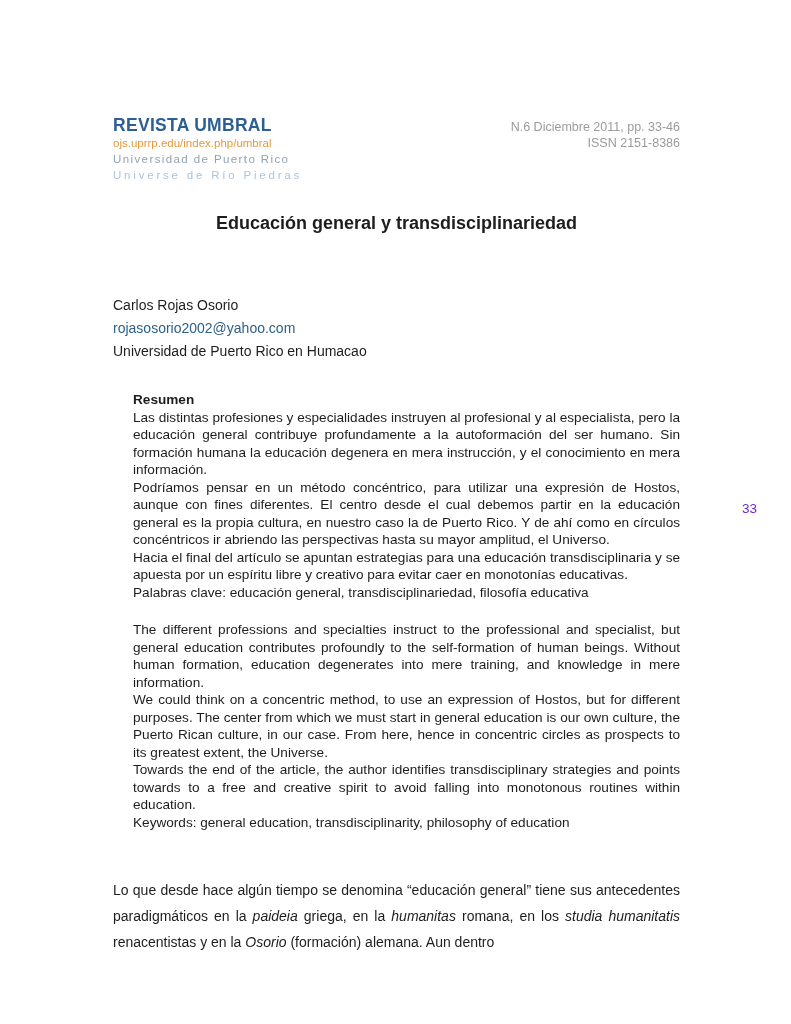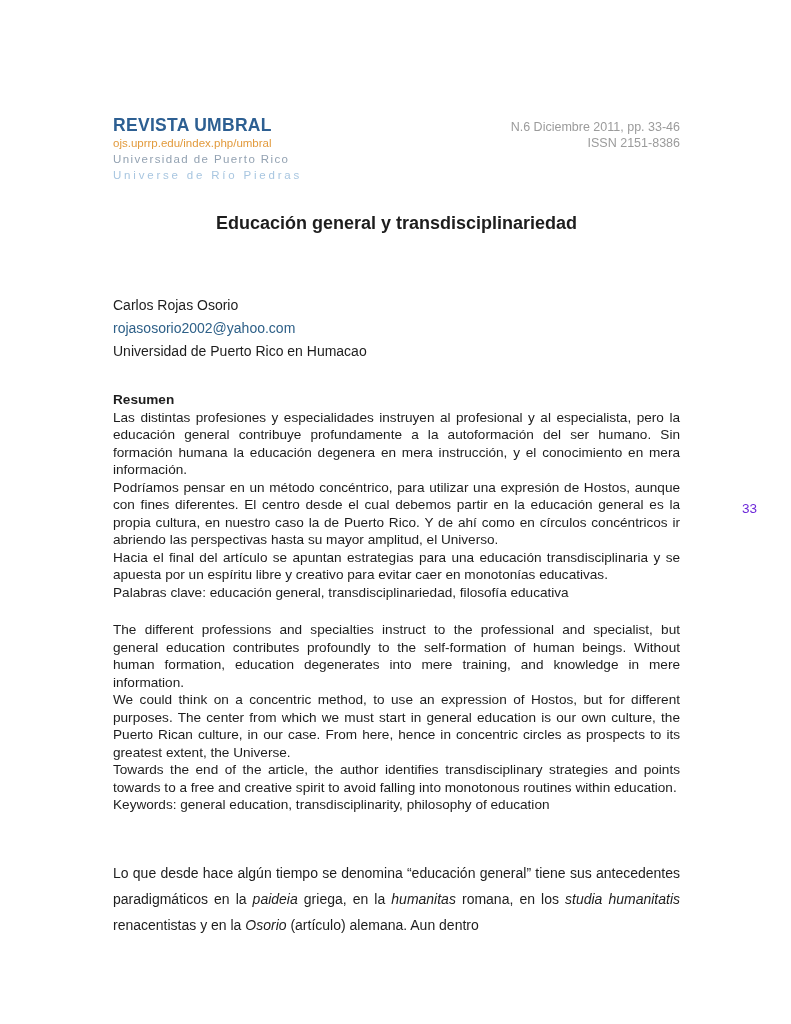--- a/index.html
+++ b/index.html
@@ -34,21 +34,21 @@
     font-size: 18px;
     font-weight: 700;
     text-align: center;
     margin: 30px 0 0 0;
     line-height: 20px;
   }
 
   .author-block { margin-top: 61px; font-size: 14px; line-height: 23px; }
   .author-email { display: block; text-decoration: none; cursor: pointer; }
 
-  .abs-section { margin-top: 28px; }
+  .abs-section { margin-top: 28px; margin-left: 20px; }
   .abs-section.en { margin-top: 20px; }
   .abs-heading { font-size: 13.6px; line-height: 17.5px; font-weight: 700; margin: 0; }
   .abs-section p { font-size: 13.6px; line-height: 17.5px; margin: 0; text-align: justify; }
   .abs-section p.kw { text-align: left; }
 
   .intro {
     margin: 46px 0 0 0;
     font-size: 14px;
     line-height: 26px;
     text-align: justify;
@@ -98,18 +98,18 @@
       <p class="kw">Palabras clave: educación general, transdisciplinariedad, filosofía educativa</p>
     </section>
 
     <section class="abs-section en">
       <p>The different professions and specialties instruct to the professional and specialist, but general education contributes profoundly to the self-formation of human beings. Without human formation, education degenerates into mere training, and knowledge in mere information.</p>
       <p>We could think on a concentric method, to use an expression of Hostos, but for different purposes. The center from which we must start in general education is our own culture, the Puerto Rican culture, in our case. From here, hence in concentric circles as prospects to its greatest extent, the Universe.</p>
       <p>Towards the end of the article, the author identifies transdisciplinary strategies and points towards to a free and creative spirit to avoid falling into monotonous routines within education.</p>
       <p class="kw">Keywords: general education, transdisciplinarity, philosophy of education</p>
     </section>
 
-    <p class="intro"><span>Lo  que desde hace algún tiempo se denomina “educación general”  tiene sus antecedentes paradigmáticos en la </span><i>paideia</i><span> griega, en la </span><i>humanitas</i><span> romana, en los </span><i>studia humanitatis</i><span> renacentistas y en la </span><i>Osorio</i><span> (artículo) alemana.  Aun dentro</span></p>
+    <p class="intro"><span>Lo  que desde hace algún tiempo se denomina “educación general”  tiene sus antecedentes paradigmáticos en la </span><i>paideia</i><span> griega, en la </span><i>humanitas</i><span> romana, en los </span><i>studia humanitatis</i><span> renacentistas y en la </span><i>Osorio</i><span> (formación) alemana.  Aun dentro</span></p>
 
   </div>
 
   <div class="page-number">33</div>
 </div>
 
 </body></html>

